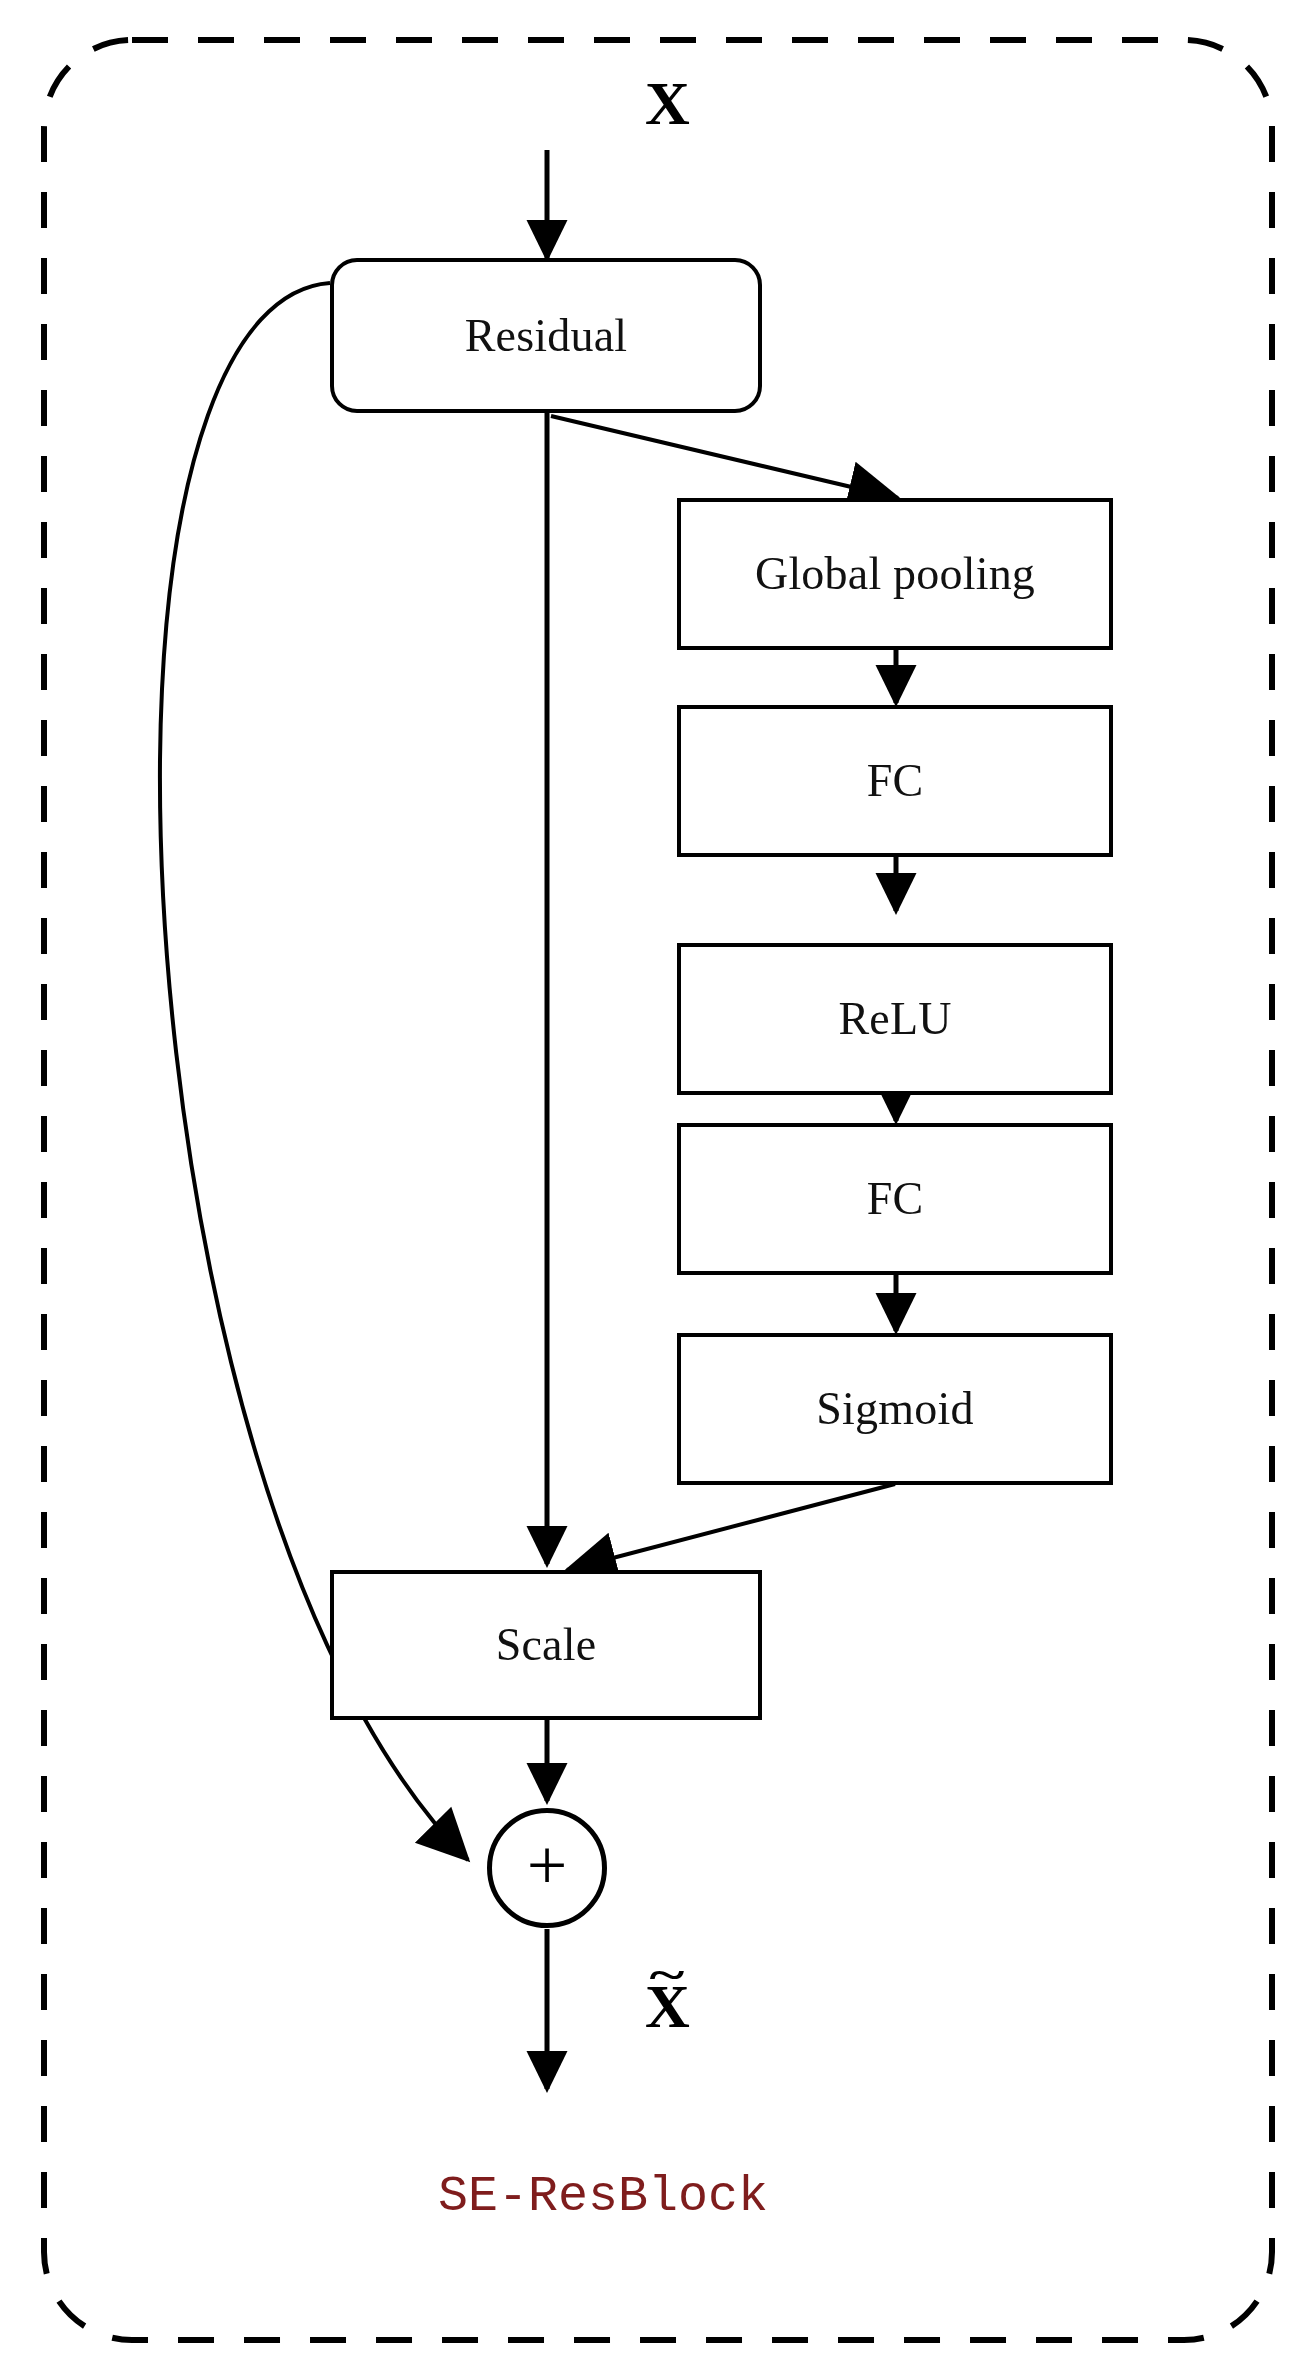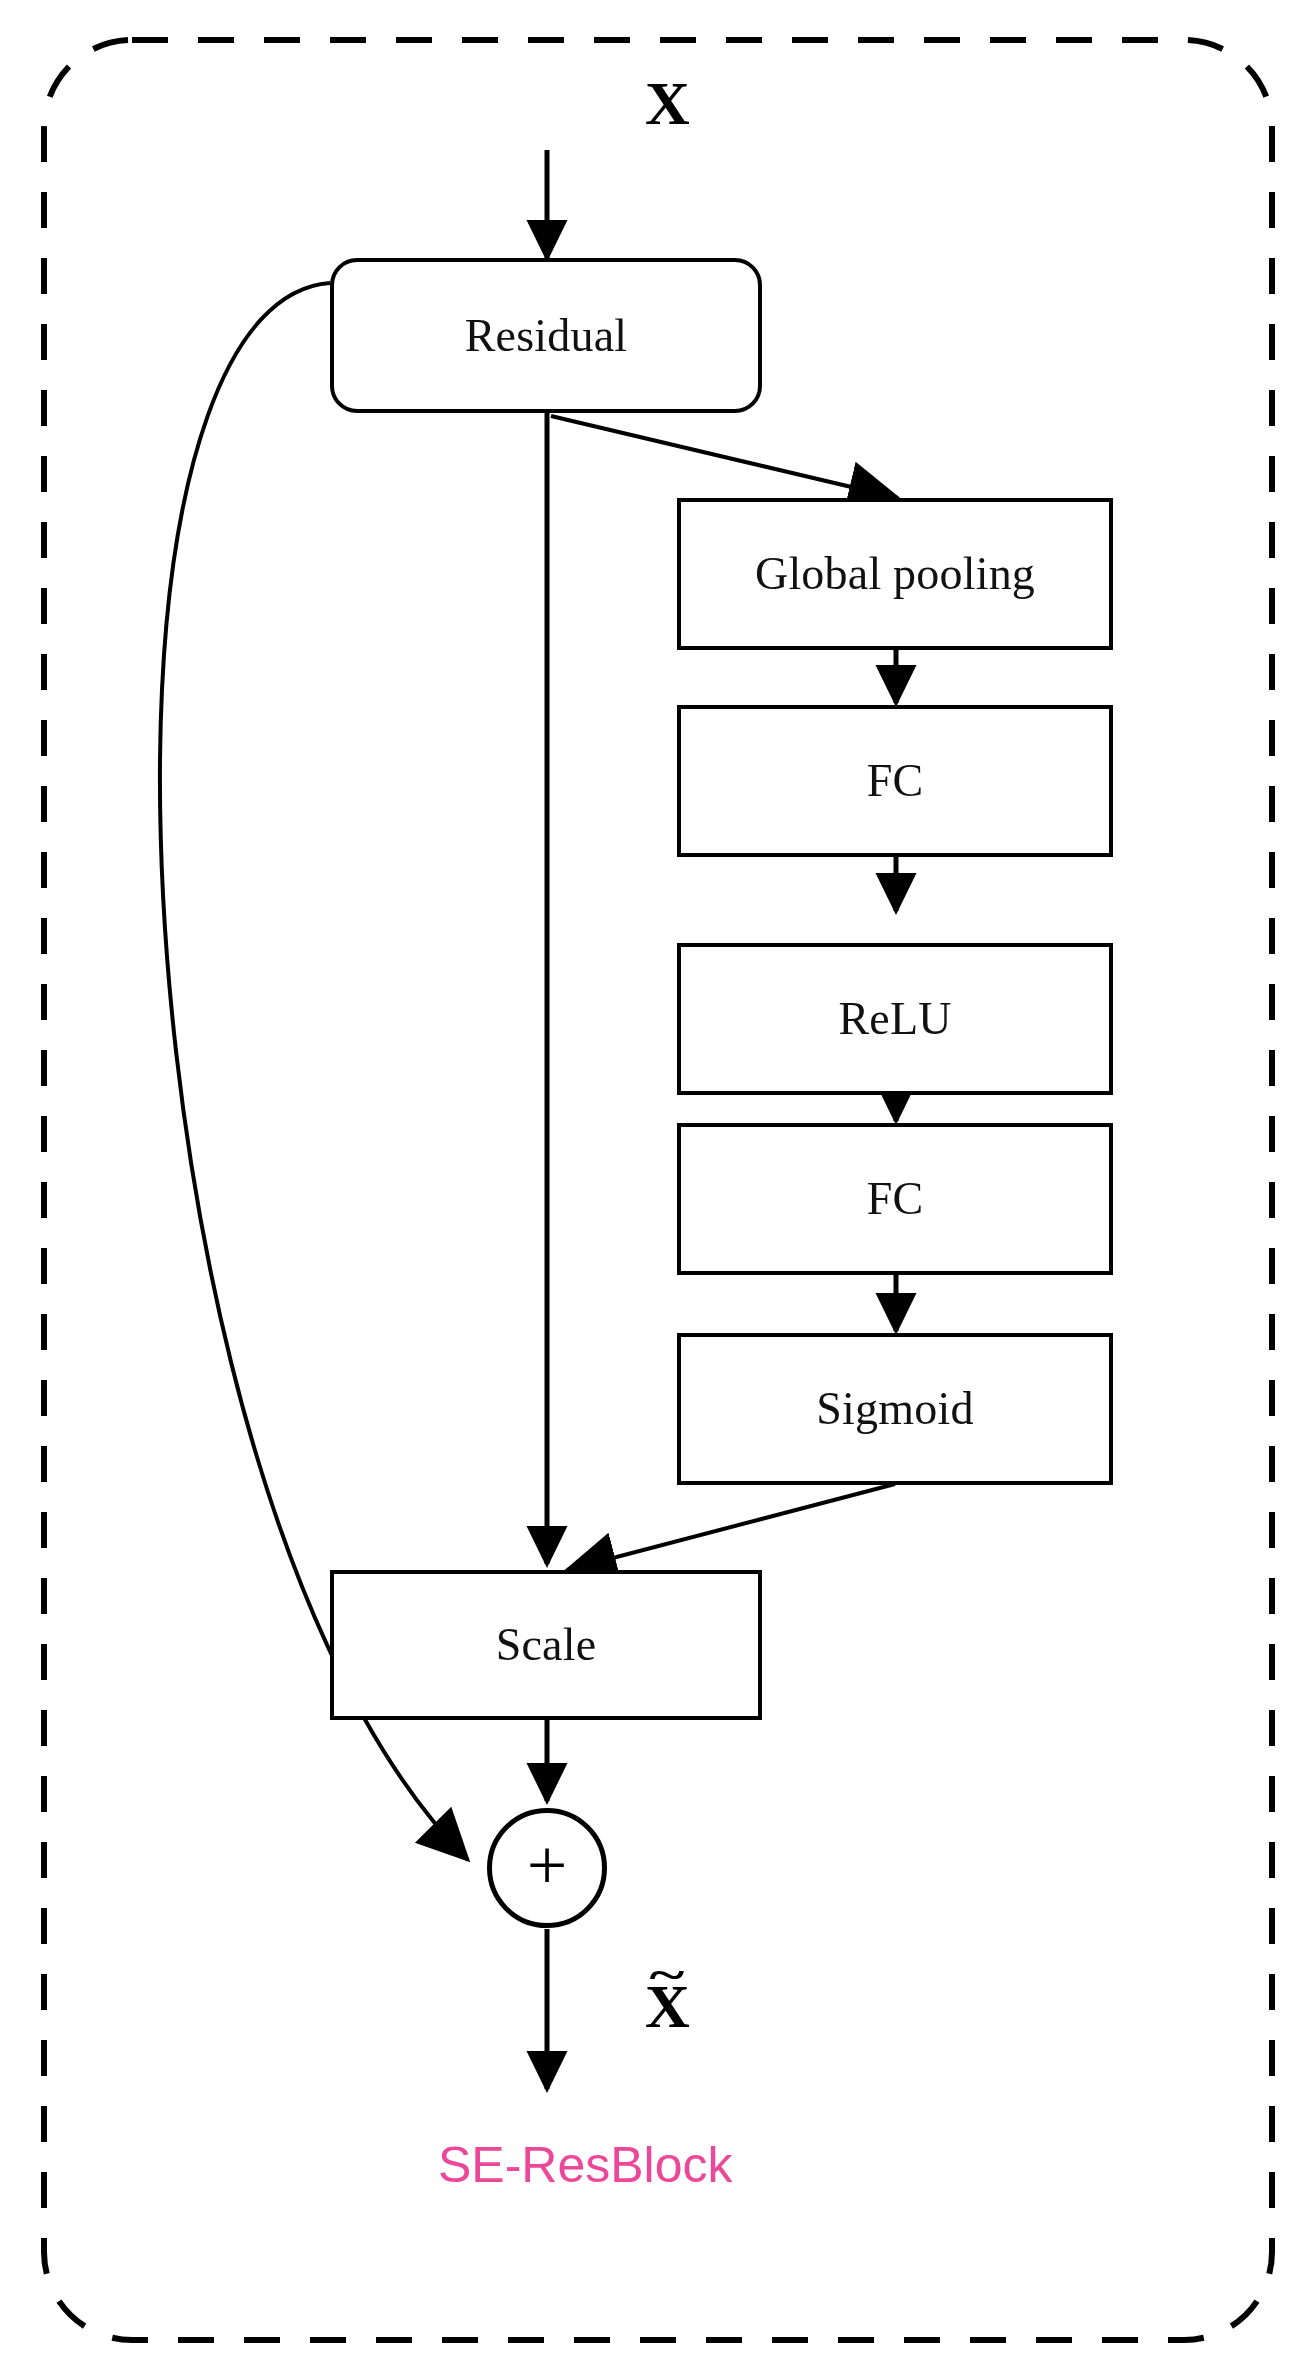--- a/index.html
+++ b/index.html
@@ -56,25 +56,26 @@
     position: absolute;
     left: 50%;
     top: -0.52em;
     transform: translateX(-50%) scaleX(1.5);
     font-size: 0.72em;
     font-weight: bold;
     line-height: 1;
   }
   .caption-label {
     position: absolute;
-    font-family: Liberation Sans, sans-serif;
+    font-family: Liberation Mono, monospace;
     font-size: 50px;
-    color: #ec4899;
+    color: #7f1d1d;
     line-height: 1;
     white-space: nowrap;
+    margin-top: 32px;
   }
   .sum-node {
     position: absolute;
     box-sizing: border-box;
     border: 5px solid #000000;
     border-radius: 50%;
     background: #ffffff;
     display: flex;
     align-items: center;
     justify-content: center;

